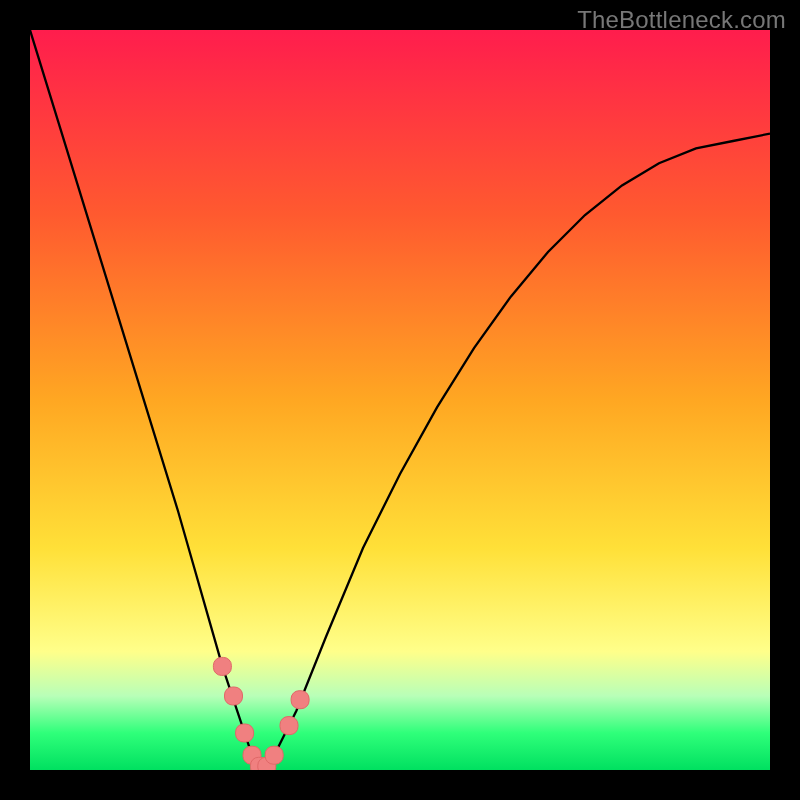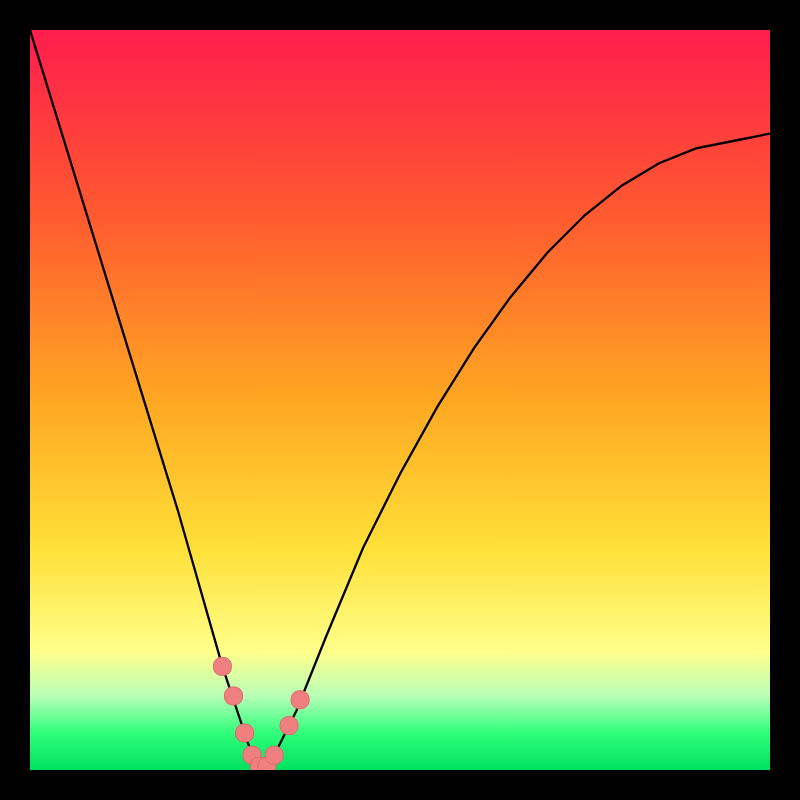--- a/index.html
+++ b/index.html
@@ -33,20 +33,21 @@
     top: 30px;
     width: 740px;
     height: 740px;
     display: block;
   }
 </style>
 </head>
 <body>
 
 <div class="frame">
+  <div class="watermark">TheBottleneck.com</div>
 
   <svg class="plot" viewBox="0 0 740 740" preserveAspectRatio="none">
     <defs>
       <linearGradient id="bg-grad" x1="0" y1="0" x2="0" y2="1">
         <stop id="g0" offset="0%" stop-color="#ff1d4d"></stop>
         <stop id="g1" offset="25%" stop-color="#ff5a2f"></stop>
         <stop id="g2" offset="50%" stop-color="#ffa722"></stop>
         <stop id="g3" offset="70%" stop-color="#ffe038"></stop>
         <stop id="g4" offset="84%" stop-color="#ffff8a"></stop>
         <stop id="g5" offset="90%" stop-color="#b8ffb8"></stop>

